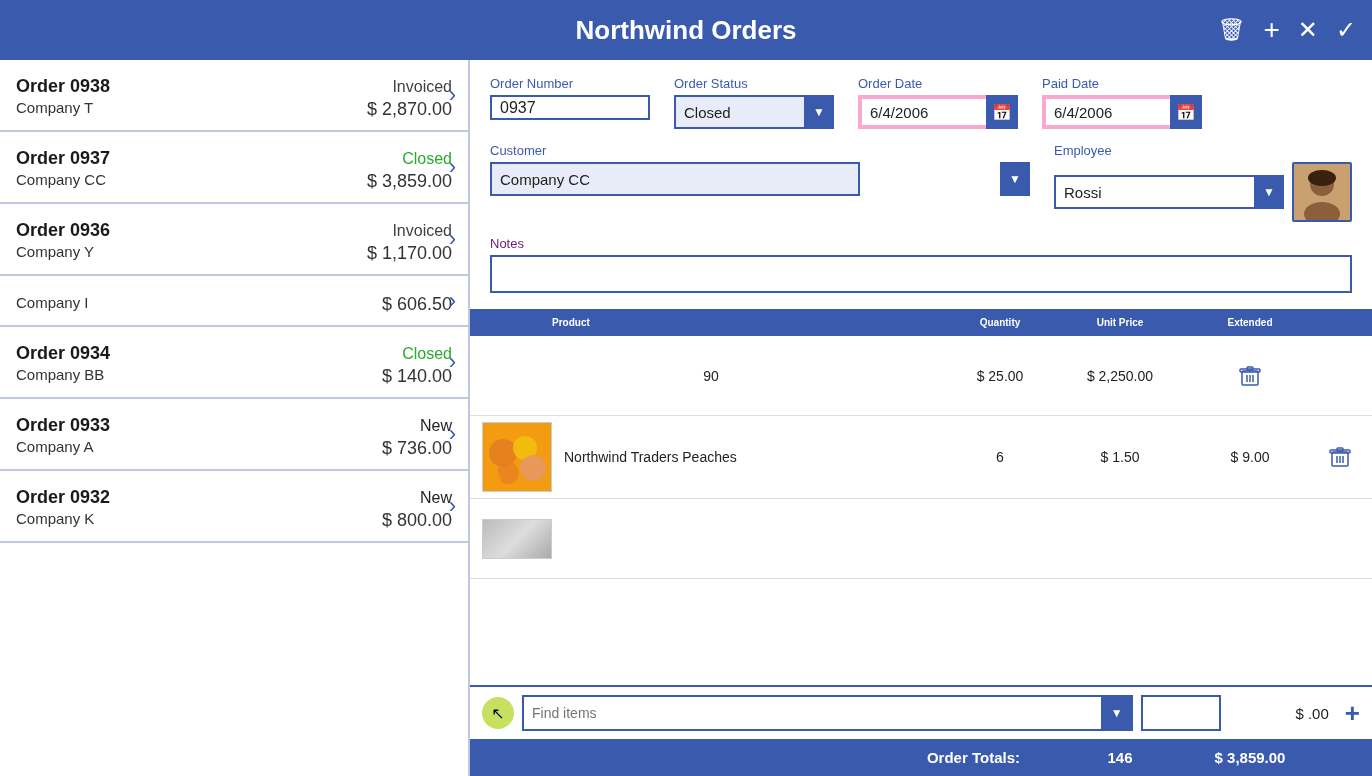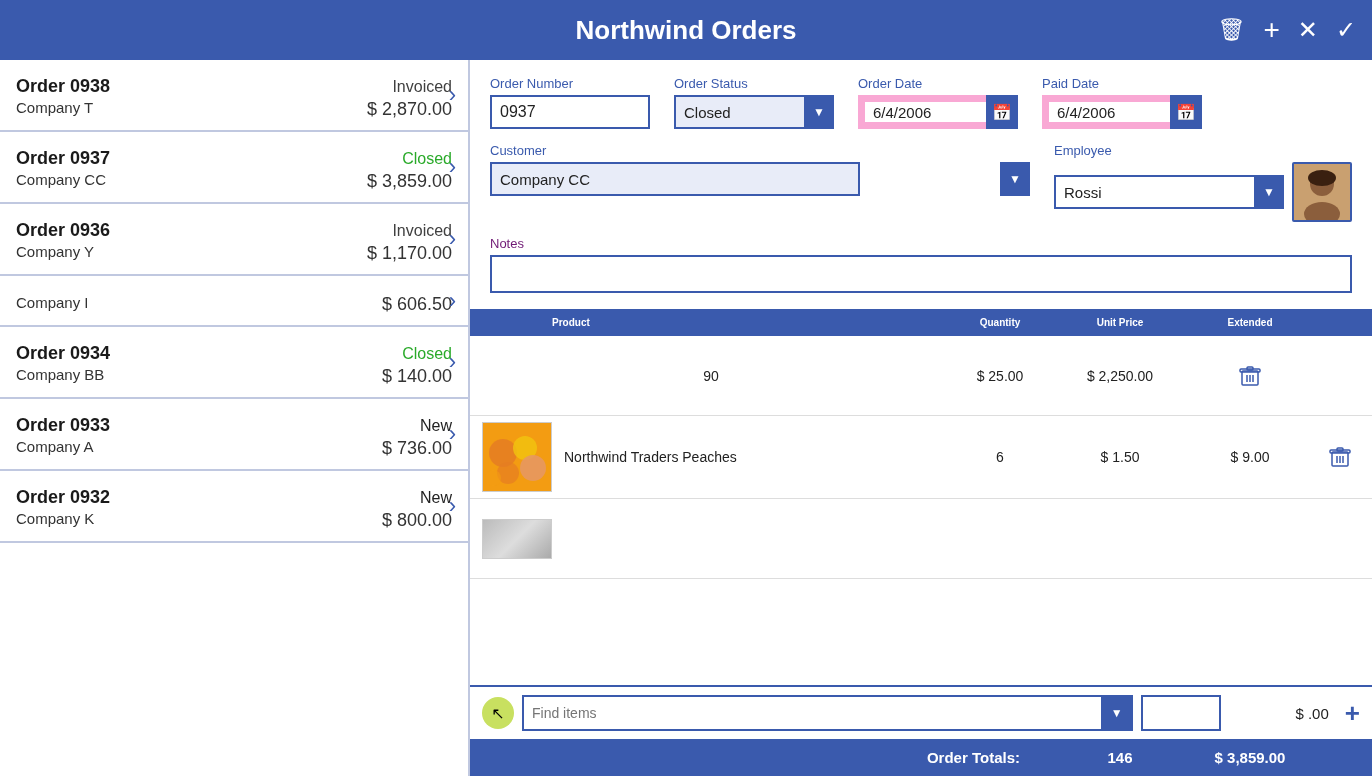--- a/index.html
+++ b/index.html
@@ -118,21 +118,21 @@
       font-size: 13px;
       color: #3a5aad;
       font-weight: 500;
     }
     .form-input {
       border: 2px solid #3a5aad;
       padding: 5px 8px;
       font-size: 16px;
       color: #222;
       background: white;
-      height: 34px;
+      height: 25px;
     }
     .form-input-wide { width: 160px; }
 
     .form-select-wrapper {
       position: relative;
       display: inline-block;
     }
     .form-select-wrapper select {
       appearance: none;
       border: 2px solid #3a5aad;
@@ -159,21 +159,21 @@
       content: '▼';
       color: white;
       font-size: 12px;
     }
 
     .date-wrapper {
       position: relative;
       display: inline-block;
     }
     .date-wrapper input {
-      border: 7px solid #f9a8d4;
+      border: 4px solid #f9a8d4;
       padding: 5px 36px 5px 8px;
       font-size: 15px;
       color: #222;
       background: white;
       height: 34px;
       width: 160px;
     }
     .date-wrapper .cal-btn {
       position: absolute;
       right: 0;

